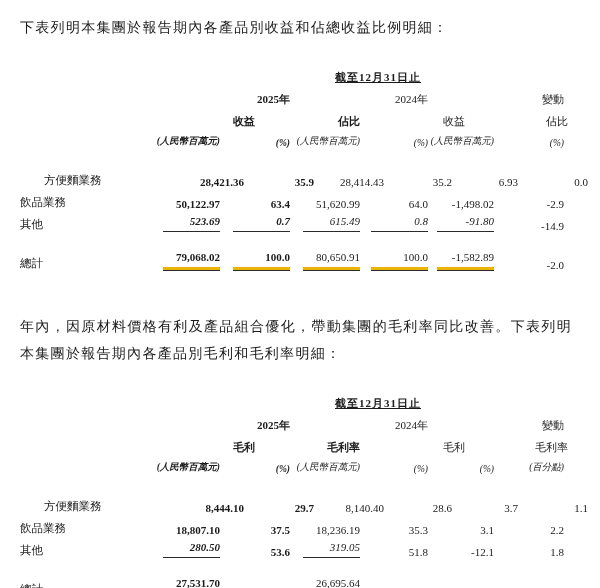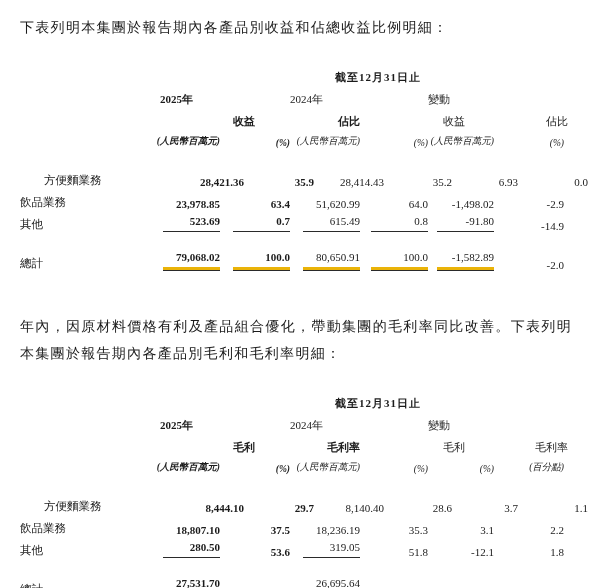--- a/index.html
+++ b/index.html
@@ -21,46 +21,46 @@
   .trow {
     display:grid;
     grid-template-columns:140px 60px 70px 70px 68px 66px 70px;
     align-items:end;
     font-size:11px;
   }
   .cell { position:relative; text-align:right; }
   .label-cell { text-align:left; font-size:11.5px; }
   .abs { position:absolute; right:0; bottom:1px; white-space:nowrap; }
 
-  .period-row { height:20px; }
+  .period-row { height:20px;text-decoration:underline; }
   .period-cell {
     grid-column:2 / 8; text-align:center; padding-left:32px;
     font-weight:700; letter-spacing:1px;
   }
   .year-row { height:22px; }
-  .yg { text-align:left; }
+  .yg { text-align:right; }
   .yg-2025 { grid-column:2 / 4; font-weight:700; }
   .yg-2024 { grid-column:4 / 6; }
   .yg-chg  { grid-column:6 / 8; }
 
   .head-row { height:22px;gap:35px; }
   .head-row .col-1, .head-row .col-2 { font-weight:700; }
 
   .unit-row { height:20px; font-size:9.5px; font-style:italic; }
   .unit-row .col-1 .abs, .unit-row .col-2 .abs { font-weight:700; }
 
   .data-row { height:22px; }
   .data-row.first { margin-top:17px;margin-left:24px; }
   .data-row .col-1, .data-row .col-2 { font-weight:700; }
 
   .total-row { margin-top:15px; height:24px; }
   .total-row .col-1, .total-row .col-2 { font-weight:700; }
 
   .val { display:inline-block; min-width:57px; text-align:right; position:relative; }
-  .ul1 .val { border-bottom:1px solid #2a2a2a; padding-bottom:4px; }
+  .ul1 .val { border-bottom:1px solid #2a2a2a; padding-bottom:4px;font-style:italic; }
   .ul2 .val { border-bottom:4px solid #eab308; padding-bottom:4px; }
   .ul2 .val::after {
     content:""; position:absolute; left:0; right:0; bottom:-4px;
     border-bottom:1px solid #2a2a2a;
   }
 </style>
 </head>
 <body>
 
 <div class="page">
@@ -113,21 +113,21 @@
       <div class="cell label-cell">方便麵業務</div>
       <div class="cell col-1"><span class="val">28,421.36</span></div>
       <div class="cell col-2"><span class="val">35.9</span></div>
       <div class="cell col-3"><span class="val">28,414.43</span></div>
       <div class="cell col-4"><span class="val">35.2</span></div>
       <div class="cell col-5"><span class="val">6.93</span></div>
       <div class="cell col-6"><span class="val">0.0</span></div>
     </div>
     <div class="trow data-row">
       <div class="cell label-cell">飲品業務</div>
-      <div class="cell col-1"><span class="val">23,978.85</span></div>
+      <div class="cell col-1"><span class="val">50,122.97</span></div>
       <div class="cell col-2"><span class="val">63.4</span></div>
       <div class="cell col-3"><span class="val">51,620.99</span></div>
       <div class="cell col-4"><span class="val">64.0</span></div>
       <div class="cell col-5"><span class="val">-1,498.02</span></div>
       <div class="cell col-6"><span class="val">-2.9</span></div>
     </div>
     <div class="trow data-row">
       <div class="cell label-cell">其他</div>
       <div class="cell col-1 ul1"><span class="val">523.69</span></div>
       <div class="cell col-2 ul1"><span class="val">0.7</span></div>

